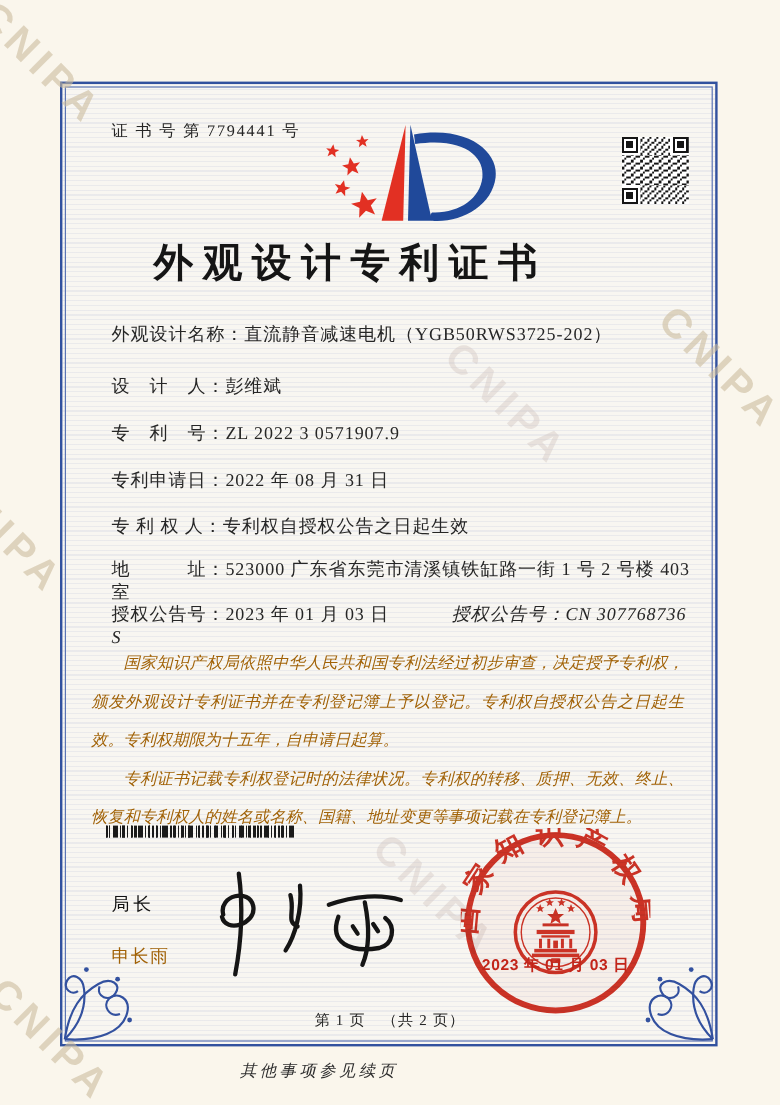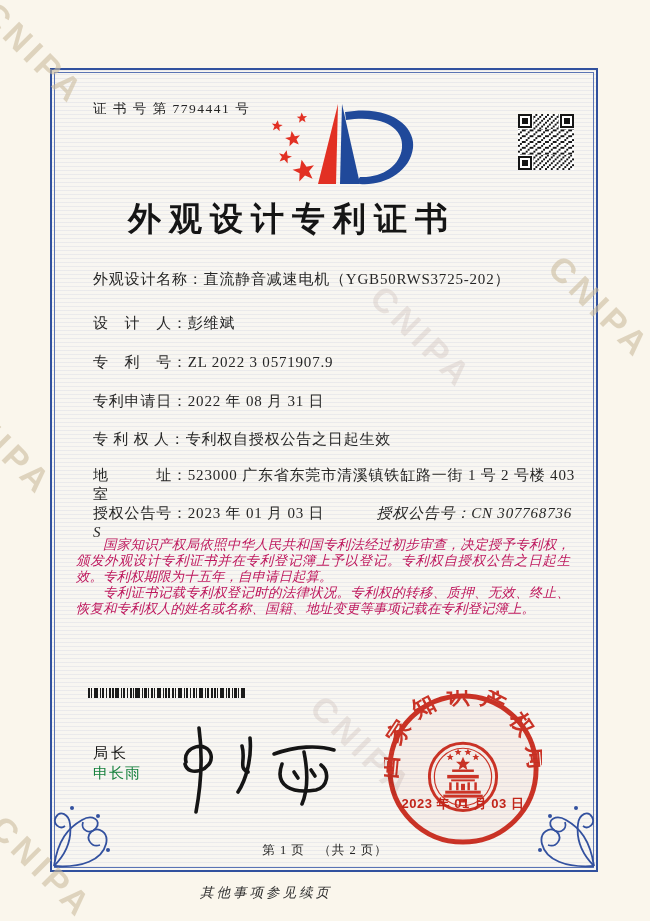--- a/index.html
+++ b/index.html
@@ -18,32 +18,32 @@
   .cert-no{position:absolute;left:93px;top:100px;font-size:13.5px;letter-spacing:1.5px;z-index:5;}
   .logo{position:absolute;left:252px;top:100px;z-index:5;}
   .qr{position:absolute;left:518px;top:114px;width:56px;height:56px;z-index:5;}
   .title{position:absolute;left:0;top:197px;width:584px;text-align:center;font-size:33px;font-weight:700;
          letter-spacing:8px;color:#151515;z-index:5;}
   
   .row{position:absolute;left:93px;width:486px;font-size:15px;letter-spacing:.8px;line-height:19px;z-index:5;}
   .grant{margin-left:52px;font-style:italic;}
   
   .bodytext{position:absolute;left:76px;top:537px;width:494px;font-style:italic;font-size:13.5px;
-            line-height:16px;color:#be185d;text-align:justify;z-index:5;}
+            line-height:32px;color:#a16207;text-align:justify;z-index:5;}
   .bodytext p{margin:0;text-indent:2em;}
   
   .barcode{position:absolute;left:88px;top:688px;width:157px;height:10px;z-index:5;
     background-image:
       repeating-linear-gradient(90deg,#1a1a1a 0 1px,transparent 1px 3px),
       repeating-linear-gradient(90deg,#1a1a1a 0 2px,transparent 2px 7px),
       repeating-linear-gradient(90deg,transparent 0 3px,#1a1a1a 3px 4px,transparent 4px 11px);}
   .signer-title{position:absolute;left:93px;top:744px;font-family:"Liberation Sans","DejaVu Sans",sans-serif;
                 font-size:15px;letter-spacing:3px;color:#111;z-index:5;}
-  .signer-name{position:absolute;left:93px;top:764px;font-family:"Liberation Sans","DejaVu Sans",sans-serif;
-               font-size:15px;letter-spacing:1px;color:#15803d;z-index:5;}
+  .signer-name{position:absolute;left:93px;top:788px;font-family:"Liberation Sans","DejaVu Sans",sans-serif;
+               font-size:15px;letter-spacing:1px;color:#a16207;z-index:5;}
   .sig{position:absolute;left:158px;top:722px;z-index:5;}
   
   .seal{position:absolute;left:384px;top:690px;z-index:6;mix-blend-mode:multiply;opacity:.95;}
   .seal-date{position:absolute;left:384px;top:795px;width:158px;text-align:center;z-index:7;
              font:700 13px "Liberation Sans","DejaVu Sans",sans-serif;color:#c2251a;letter-spacing:.5px;}
   
   .page-info{position:absolute;left:0;top:842px;width:650px;text-align:center;font-size:12.5px;
              letter-spacing:1px;z-index:5;}
   .footer-note{position:absolute;left:0;top:884px;width:532px;text-align:center;font-size:13.5px;
                font-style:italic;letter-spacing:3px;color:#2e2e2e;z-index:5;}

